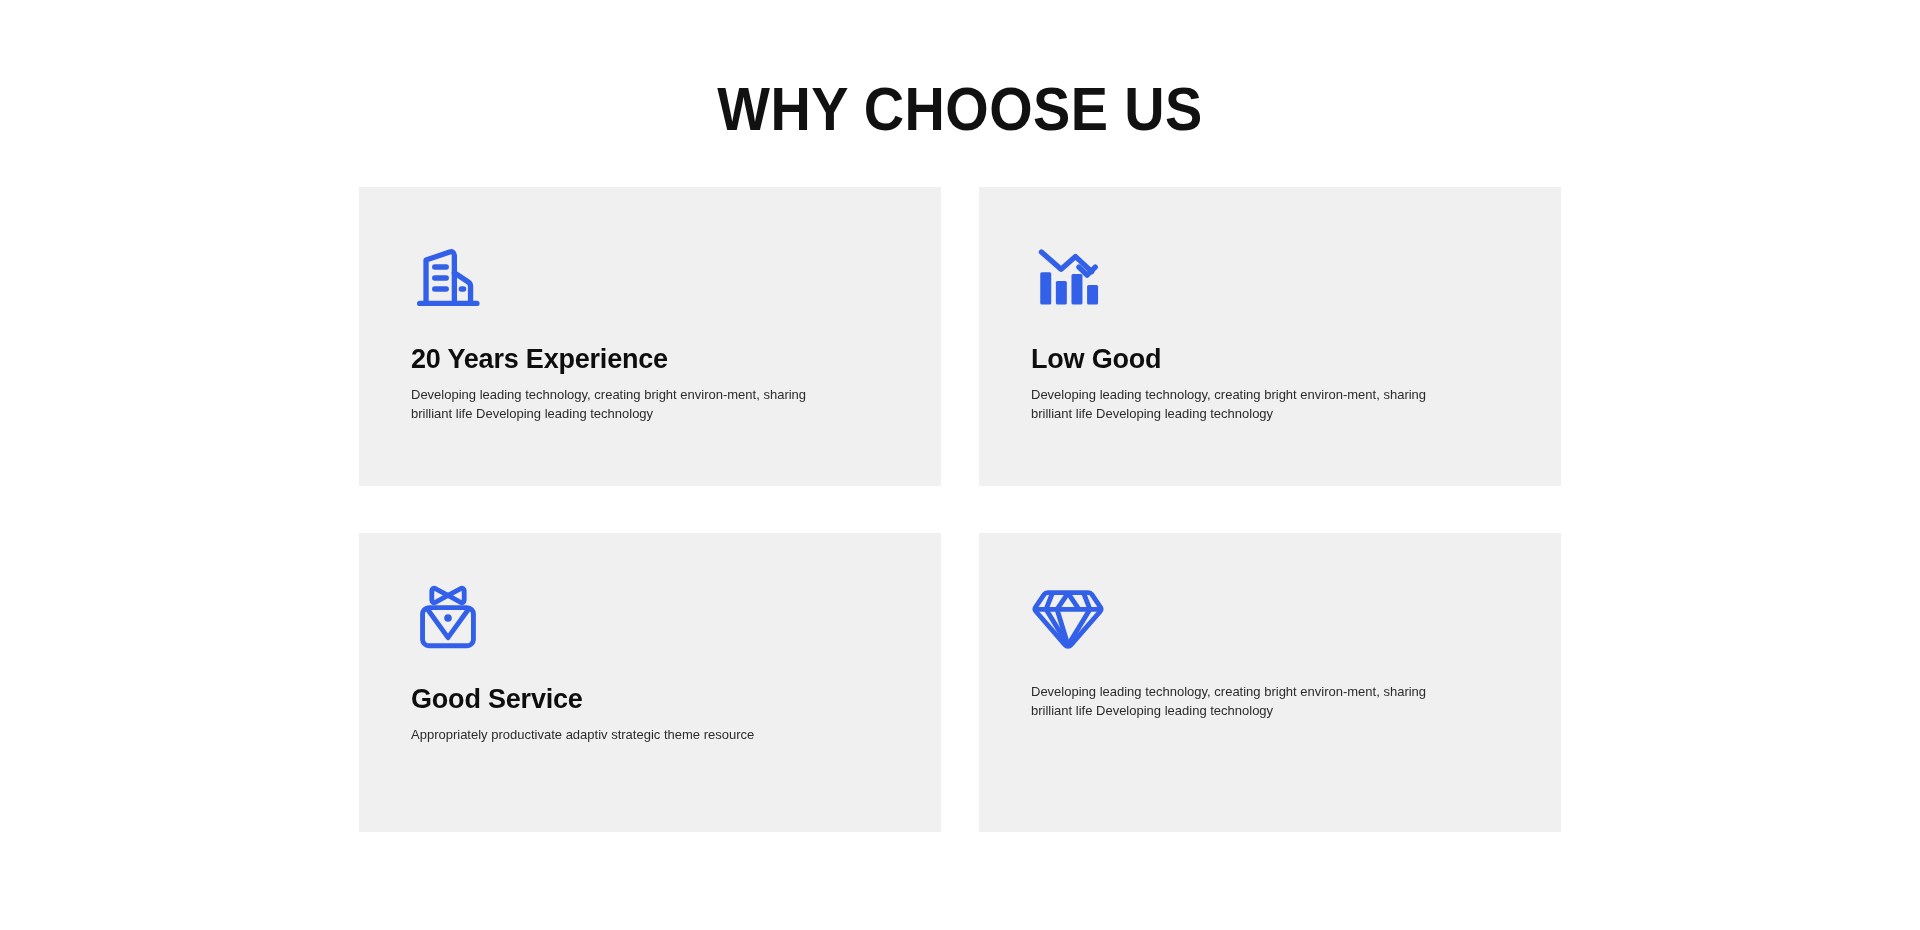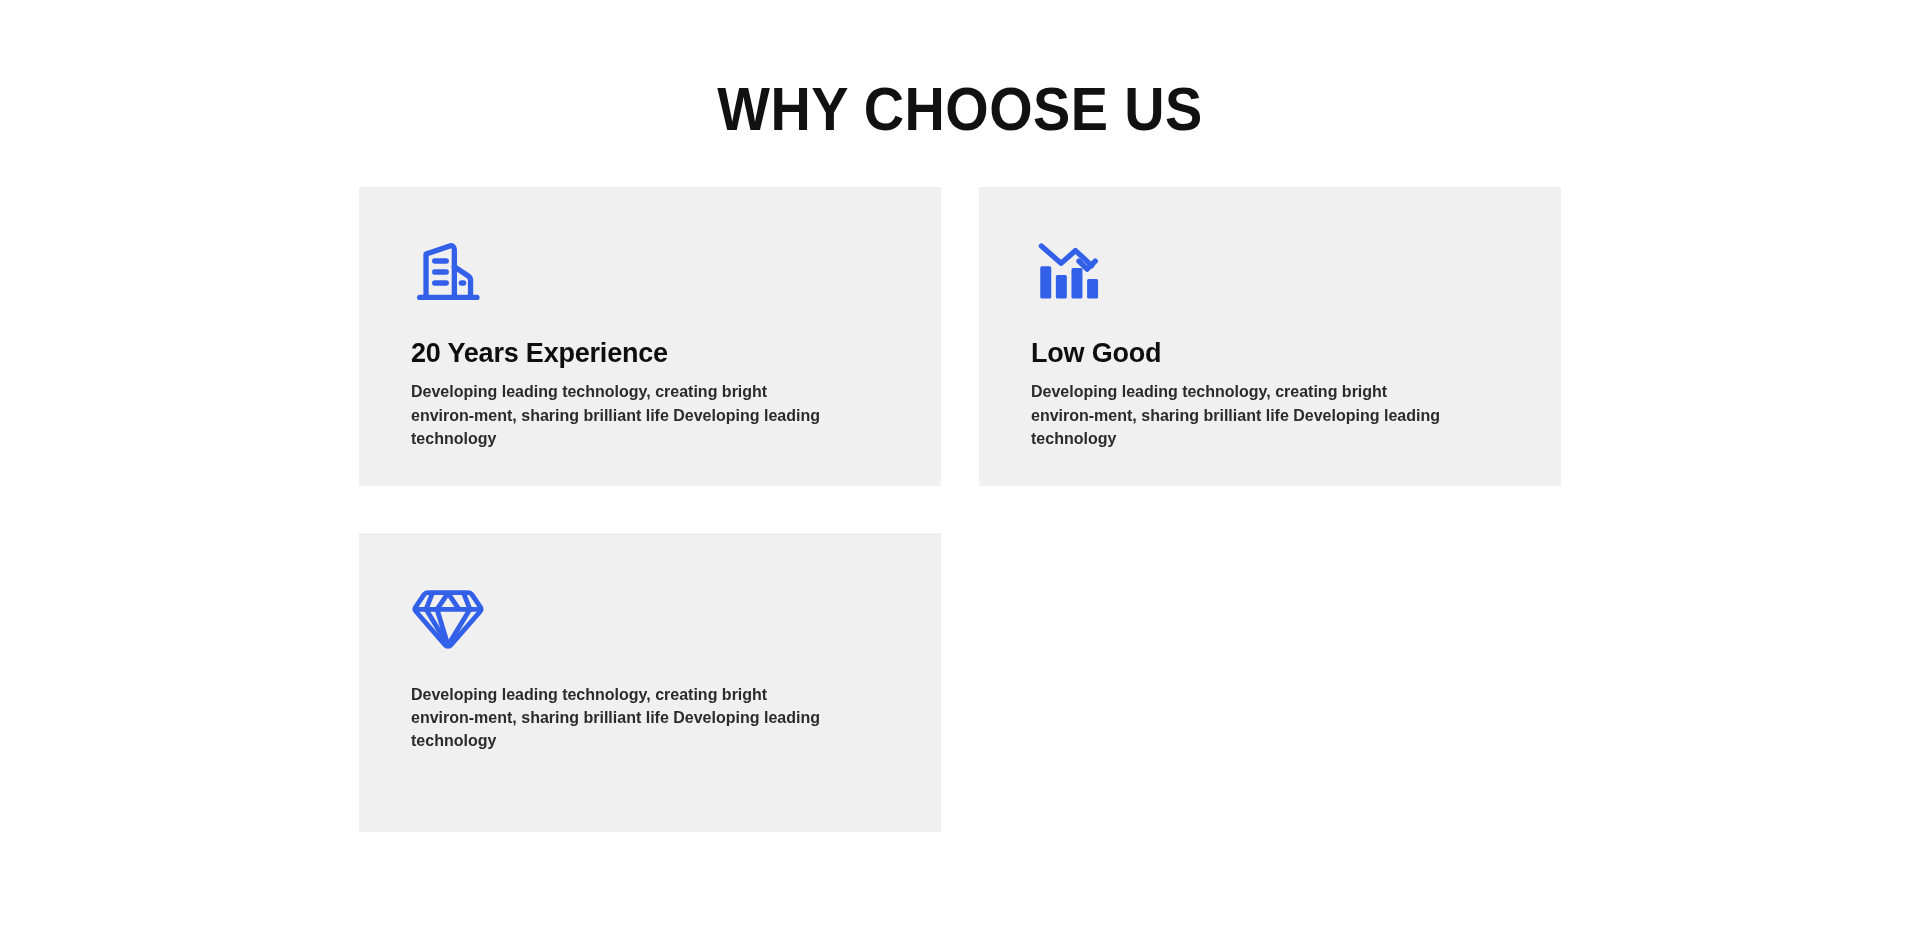--- a/index.html
+++ b/index.html
@@ -45,21 +45,21 @@
     row-gap:47px;
   }
   .card {
     background:#f0f0f0;
     position:relative;
     padding:0;
   }
   .card-inner {
     position:absolute;
     left:52px;
-    top:48px;
+    top:54px;
     right:34px;
   }
   .card-icon {
     display:block;
     width:74px;
     height:74px;
     margin-bottom:28px;
   }
   .card-icon svg { display:block; width:74px; height:74px; }
   .card-title {
@@ -67,25 +67,24 @@
     font-size:27px;
     line-height:1.2;
     font-weight:bold;
     color:#0e0e0e;
     letter-spacing:-0.2px;
     margin-bottom:11px;
     white-space:nowrap;
   }
   .card-text {
     font-family:"Liberation Sans", sans-serif;
-    font-size:16px;
+    font-size:13px;
     line-height:1.45;
     color:#2b2b2b;
     max-width:415px;
-    font-weight:bold;
   }
   
   .card.row2 .card-inner { top:48px; }
 </style>
 </head>
 <body>
 
 <div class="page">
 
   <h1 class="section-title">WHY CHOOSE US</h1>
@@ -120,20 +119,35 @@
             <rect x="48.5" y="38" width="9.5" height="17" rx="1.4" fill="#3360e8"></rect>
             <path d="M9 9.5L26 24.5L38.5 13.5L52.5 26.5" stroke="#3360e8" stroke-width="4.6" stroke-linecap="round" stroke-linejoin="round"></path>
             <path d="M43.5 27.5H53.5V17.5" stroke="#3360e8" stroke-width="4.6" stroke-linecap="round" stroke-linejoin="round" transform="rotate(45 48.5 22.5)"></path>
           </svg>
         </span>
         <div class="card-title">Low Good</div>
         <div class="card-text">Developing leading technology, creating bright environ-ment, sharing brilliant life Developing leading technology</div>
       </div>
     </div>
 
+    <div class="card row2">
+      <div class="card-inner">
+        <span class="card-icon">
+          <svg viewBox="0 0 64 64" fill="none" xmlns="http://www.w3.org/2000/svg">
+            <path d="M32 12.5L21 6.5C19.6 5.8 18 6.8 18 8.3V16.7C18 18.2 19.6 19.2 21 18.5L32 12.5Z" stroke="#3360e8" stroke-width="4.2" stroke-linejoin="round"></path>
+            <path d="M32 12.5L43 6.5C44.4 5.8 46 6.8 46 8.3V16.7C46 18.2 44.4 19.2 43 18.5L32 12.5Z" stroke="#3360e8" stroke-width="4.2" stroke-linejoin="round"></path>
+            <path d="M10 28.5C10 25.5 12.5 23 15.5 23H48.5C51.5 23 54 25.5 54 28.5V50.5C54 53.5 51.5 56 48.5 56H15.5C12.5 56 10 53.5 10 50.5V28.5Z" stroke="#3360e8" stroke-width="4.2" stroke-linejoin="round"></path>
+            <path d="M14 24L32 49L50 24" stroke="#3360e8" stroke-width="4.2" stroke-linecap="round" stroke-linejoin="round"></path>
+            <circle cx="32" cy="32" r="3.3" fill="#3360e8"></circle>
+          </svg>
+        </span>
+        <div class="card-title">Good Service</div>
+        <div class="card-text">Appropriately productivate adaptiv strategic theme resource</div>
+      </div>
+    </div>
 
     <div class="card row2">
       <div class="card-inner">
         <span class="card-icon">
           <svg viewBox="0 0 64 64" fill="none" xmlns="http://www.w3.org/2000/svg">
             <path d="M14.5 10H49.5C50.7 10 51.9 10.6 52.6 11.6L60 22.5C60.8 23.7 60.7 25.3 59.7 26.4L34.6 55.2C33.2 56.8 30.8 56.8 29.4 55.2L4.3 26.4C3.3 25.3 3.2 23.7 4 22.5L11.4 11.6C12.1 10.6 13.3 10 14.5 10Z" stroke="#3360e8" stroke-width="4.2" stroke-linejoin="round"></path>
             <path d="M4 24.5H60" stroke="#3360e8" stroke-width="4.2" stroke-linecap="round"></path>
             <path d="M18.5 10.5L13 24.5L32 55.5" stroke="#3360e8" stroke-width="4.2" stroke-linejoin="round"></path>
             <path d="M45.5 10.5L51 24.5L32 55.5" stroke="#3360e8" stroke-width="4.2" stroke-linejoin="round"></path>
             <path d="M32 10.5L22.5 24.5L32 55.5" stroke="#3360e8" stroke-width="4.2" stroke-linejoin="round"></path>

